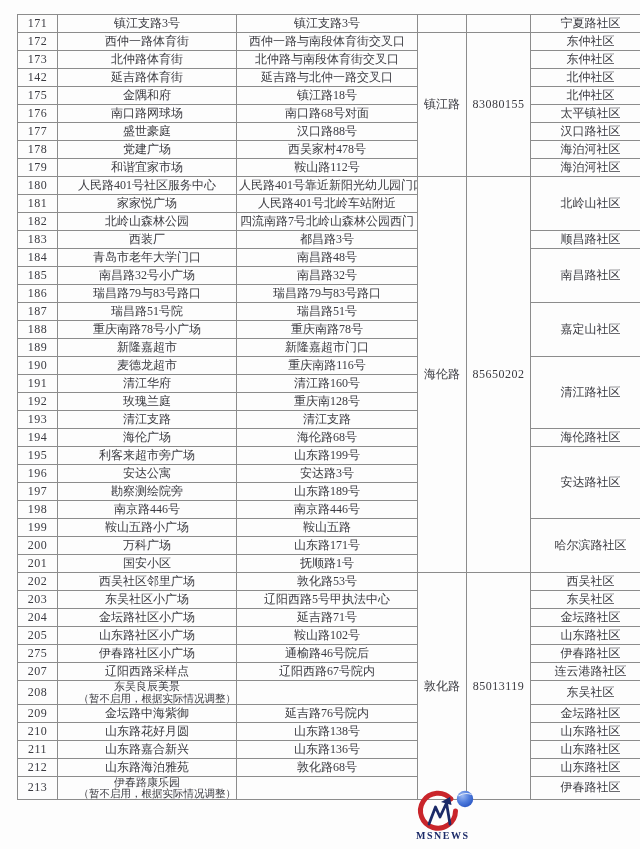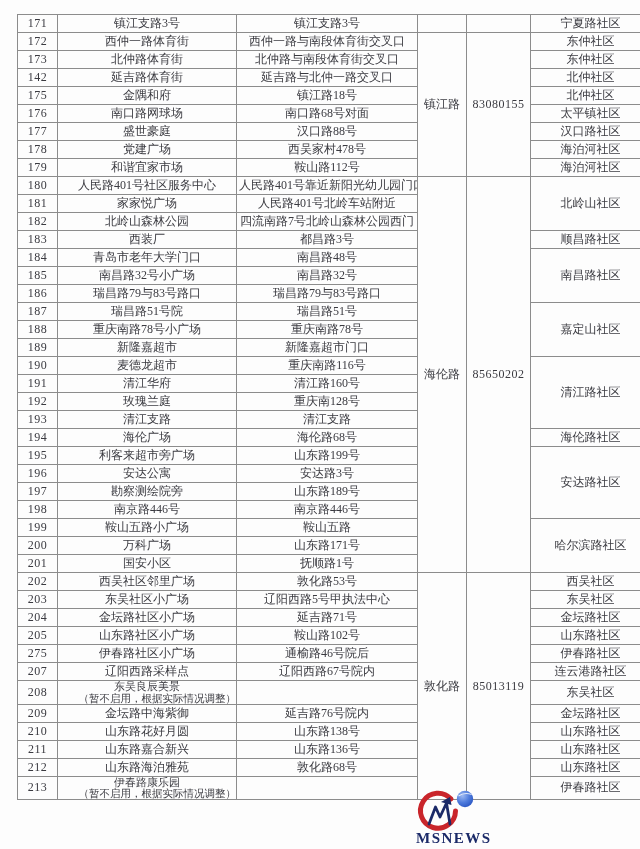--- a/index.html
+++ b/index.html
@@ -22,21 +22,21 @@
 
   tr.tall td { height:23px; }
   tr.tall td.col-name { font-size:11px; line-height:11.5px; white-space:normal; padding:0; }
   .note { display:block; font-size:10.5px; line-height:11px; white-space:nowrap;text-align:right; }
 
   
   .watermark { position:absolute; left:415px; top:784px; width:222px; height:62px;
                pointer-events:none; }
   .wm-logo { position:absolute; left:0; top:3px; }
   .wm-msnews { position:absolute; left:1px; top:46px; width:52px; text-align:left;
-               font-size:15px; font-weight:bold; letter-spacing:1.5px; color:#1b2a68;
+               font-size:10px; font-weight:bold; letter-spacing:1.5px; color:#1b2a68;
                font-family:"Liberation Serif","DejaVu Serif",serif; }
   .wm-site { position:absolute; left:80px; top:25px; font-size:20px; font-weight:bold;
              color:#dd2318; letter-spacing:0px; opacity:.93; white-space:nowrap;
              font-family:"Liberation Sans","DejaVu Sans",sans-serif; }
 </style>
 </head>
 <body>
 
 <div class="table-wrap">
   <table class="sampling">

